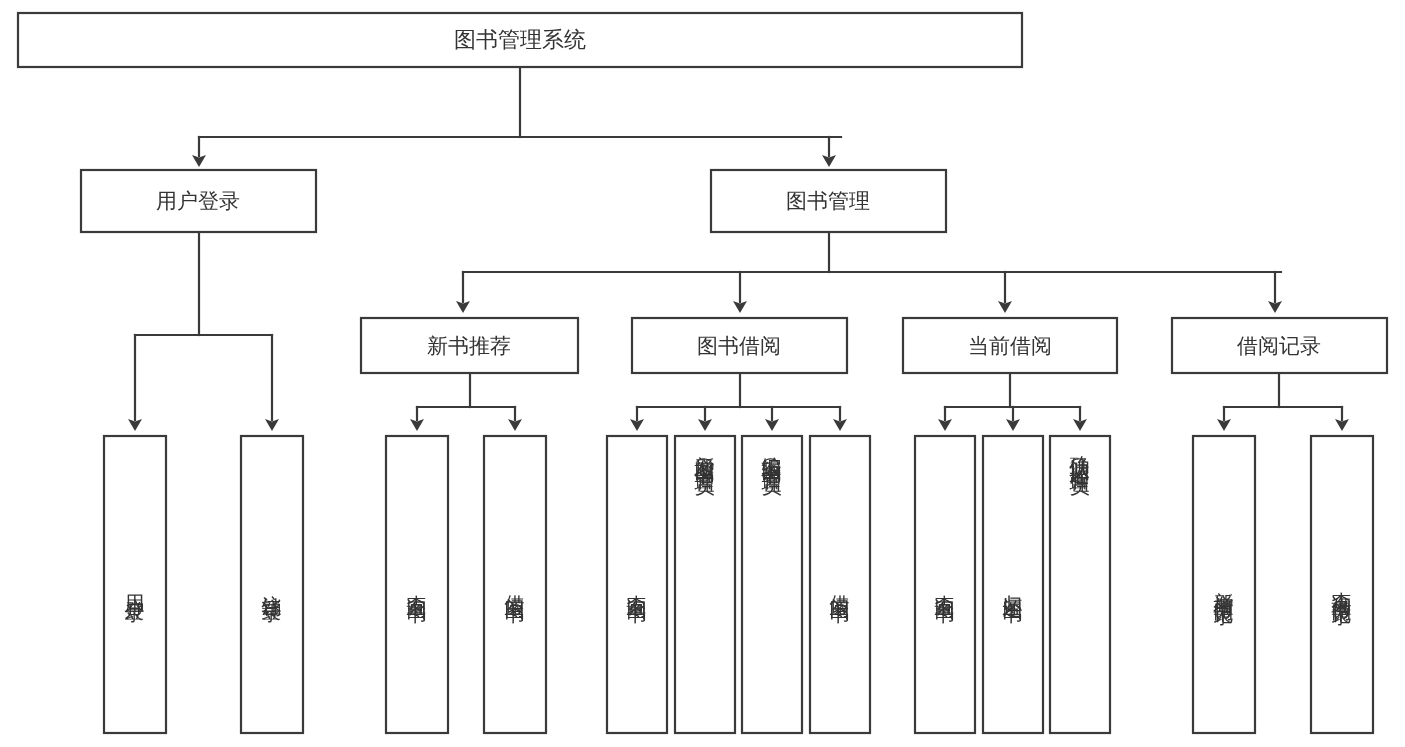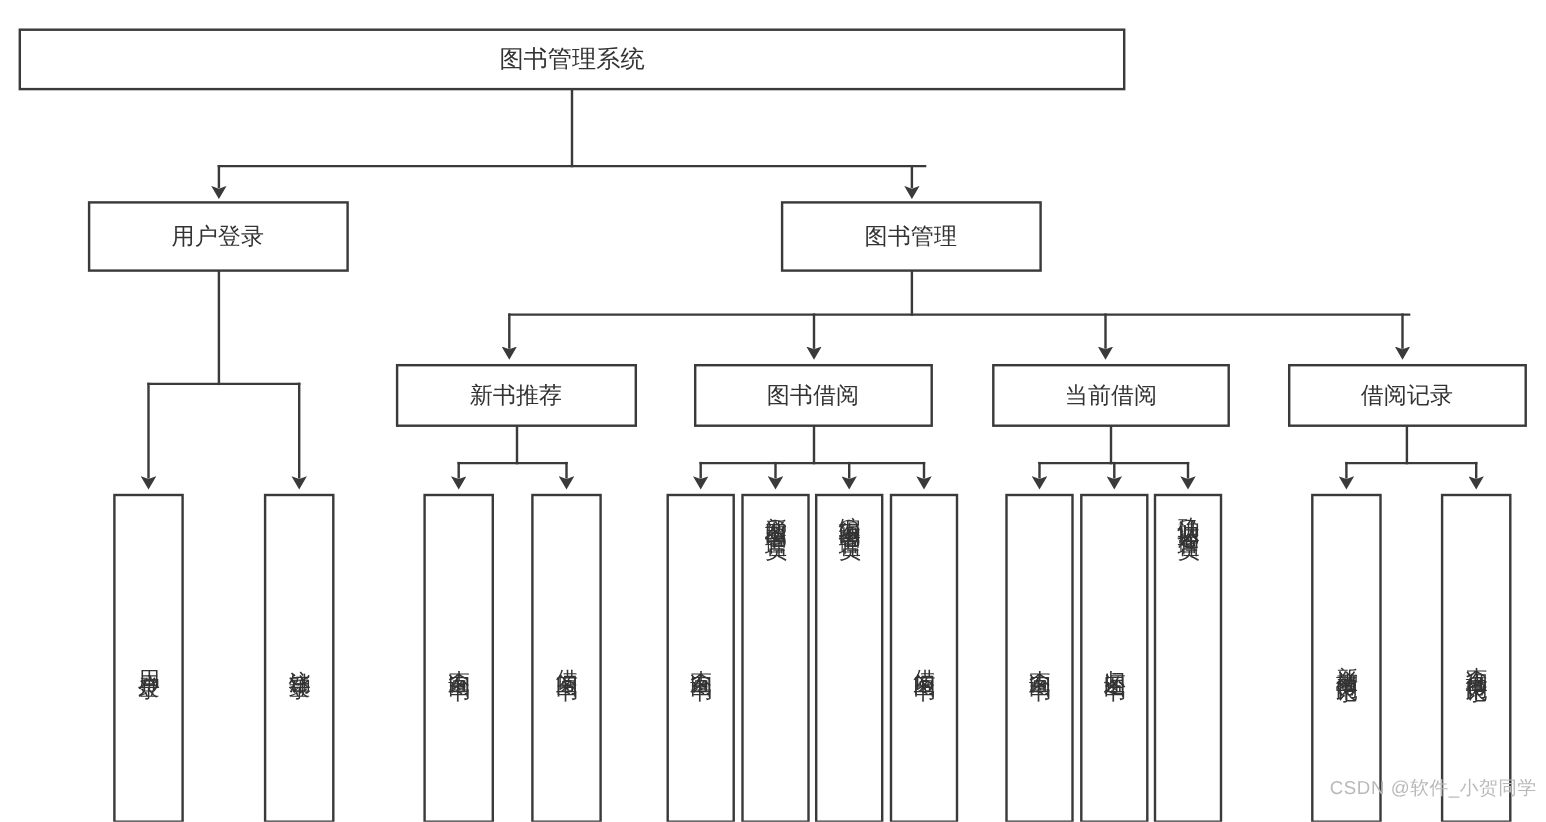--- a/index.html
+++ b/index.html
@@ -12,21 +12,20 @@
     height: 747px;
     font-family: "Liberation Sans", "DejaVu Sans", sans-serif;
     overflow: hidden;
     position: relative;
   }
   #diagram-root {
     position: relative;
     width: 1405px;
     height: 718px;
     background: #ffffff;
-    margin-top: 14px;
   }
   svg#tree-svg {
     position: absolute;
     left: 0;
     top: 0;
     width: 1405px;
     height: 747px;
     display: block;
   }
   .node-box {
@@ -234,14 +233,13 @@
   <div class="leaf-label-wrap" style="left:1050px; top:436px; width:60px; height:297px; align-items:flex-start;">
     <span class="leaf-label" style="padding-top:4px;">确认归还（管理员）</span>
   </div>
   <div class="leaf-label-wrap" style="left:1193px; top:436px; width:62px; height:297px;">
     <span class="leaf-label">新增借阅记录</span>
   </div>
   <div class="leaf-label-wrap" style="left:1311px; top:436px; width:62px; height:297px;">
     <span class="leaf-label">查询借阅记录</span>
   </div>
 
-  <div id="watermark">CSDN @软件_小贺同学</div>
 </div>
 
 </body></html>

